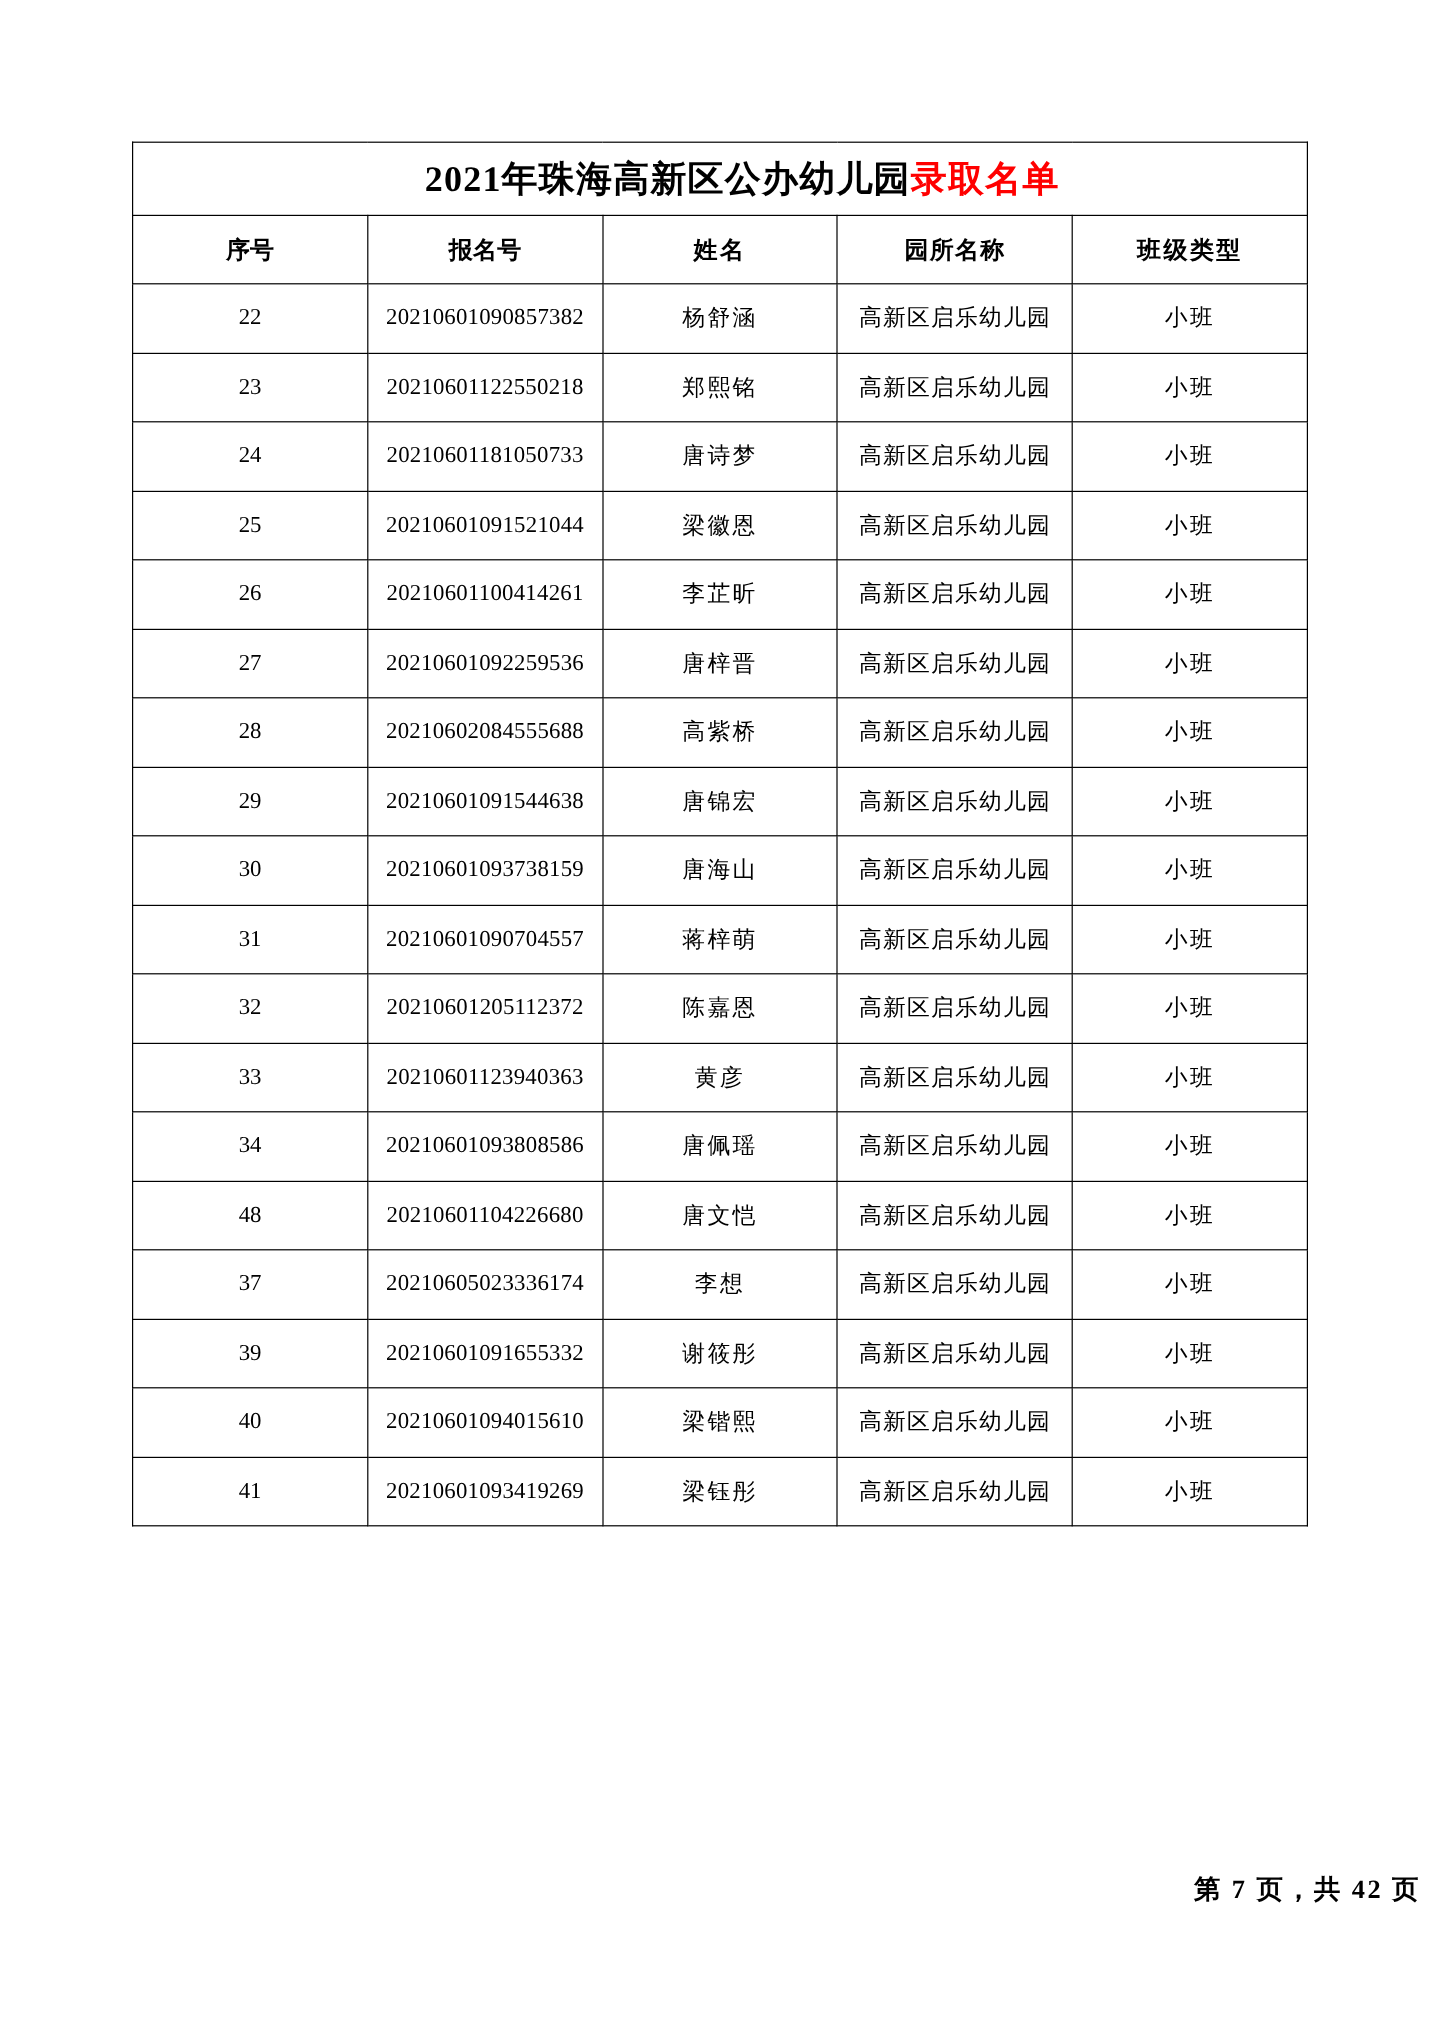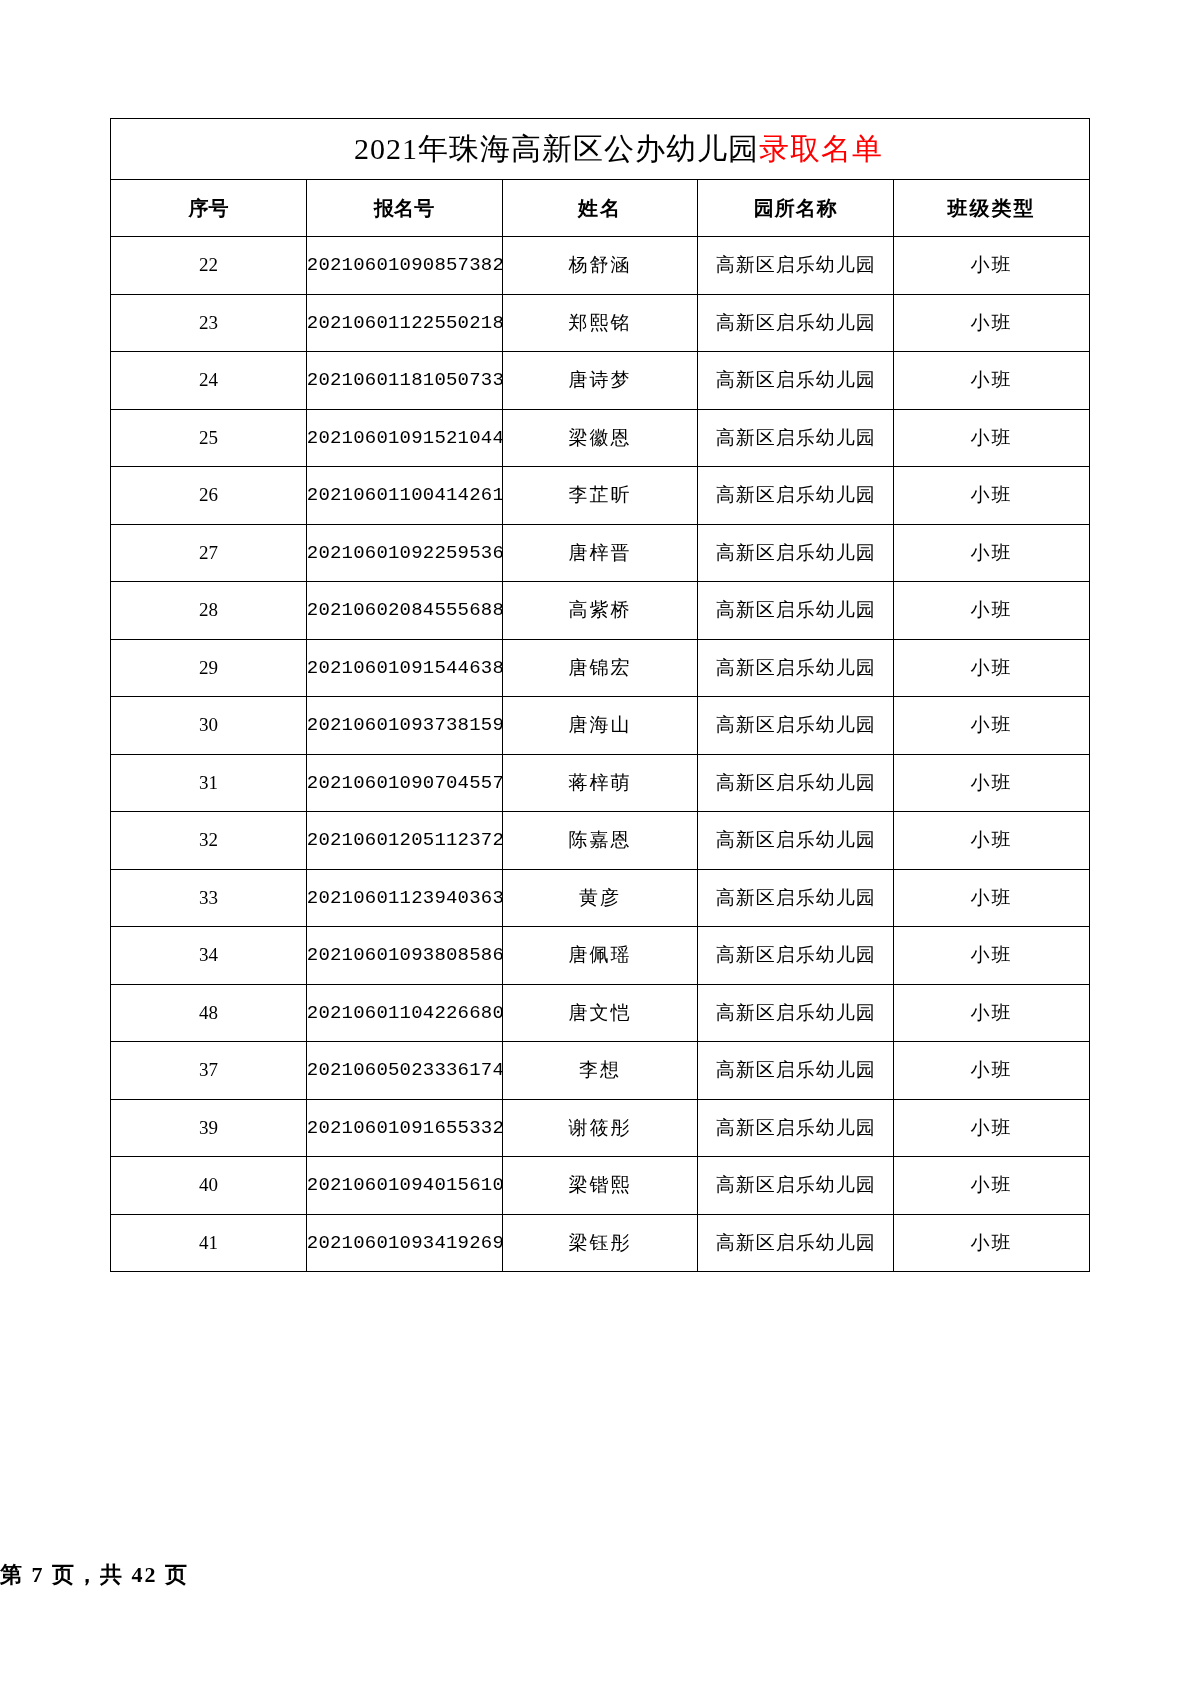--- a/index.html
+++ b/index.html
@@ -29,50 +29,50 @@
   table.roster td, table.roster th {
     border: 1.5px solid #000000;
     text-align: center;
     vertical-align: middle;
     padding: 0;
     font-weight: normal;
   }
   tr.title-row td {
     height: 60px;
     font-size: 30px;
-    font-weight: normal;
+    font-weight: bold;
     letter-spacing: 1px;
     padding-left: 37px;
   }
   .title-main {
     color: #000000;
   }
   .title-accent {
     color: #ff0000;
   }
   tr.header-row td {
     height: 56px;
     font-size: 20px;
     font-weight: bold;
   }
   tr.data-row td {
     height: 56.5px;
     font-size: 19px;
   }
   td.col-seq { width: 72px; }
-  td.col-reg { width: 232px; font-family: Liberation Mono, monospace; letter-spacing: 0.2px; }
+  td.col-reg { width: 232px; font-family: Liberation Serif, serif; letter-spacing: 0.2px; }
   td.col-name { width: 148px; letter-spacing: 2px; }
   td.col-school { width: 290px; letter-spacing: 1px; }
   td.col-class { width: 186px; letter-spacing: 2px; }
   .footer {
     position: absolute;
     left: 0;
     right: 16px;
     bottom: 108px;
-    text-align: left;
+    text-align: right;
     font-size: 22px;
     font-weight: bold;
     letter-spacing: 2px;
   }
 </style>
 </head>
 <body>
 
 <div class="page">
   <table class="roster">

